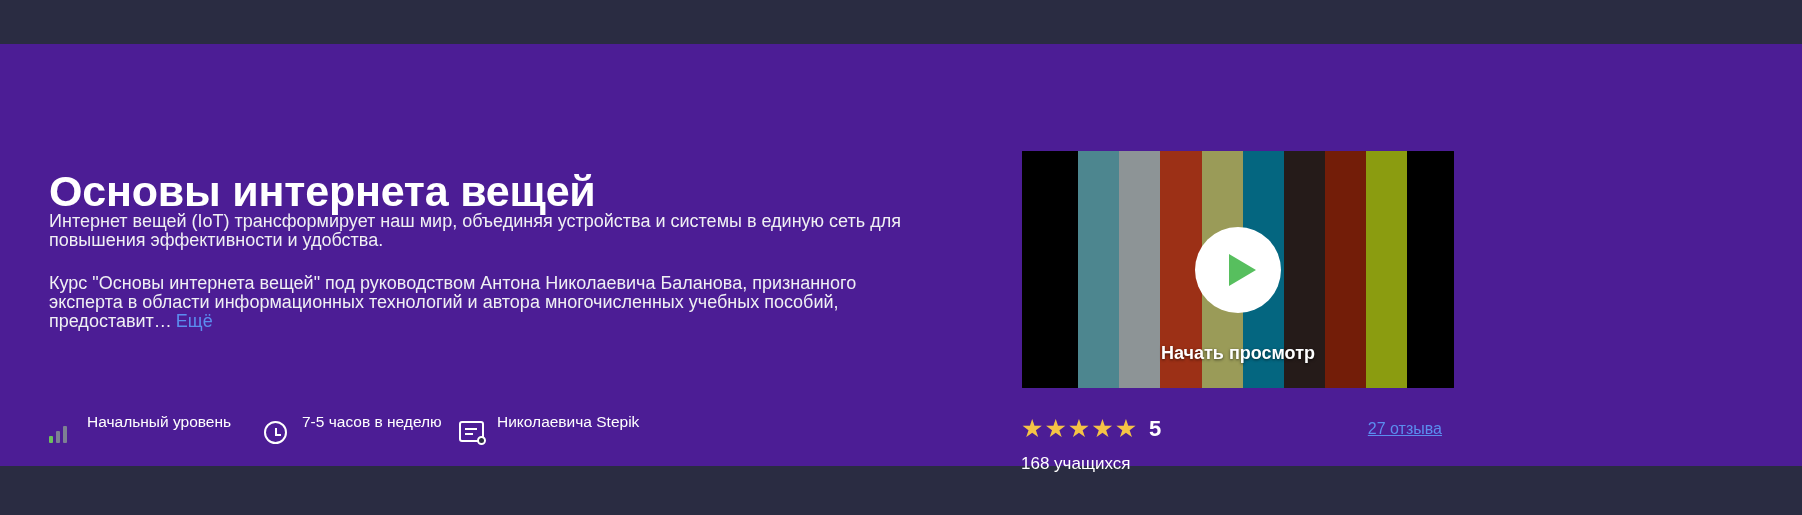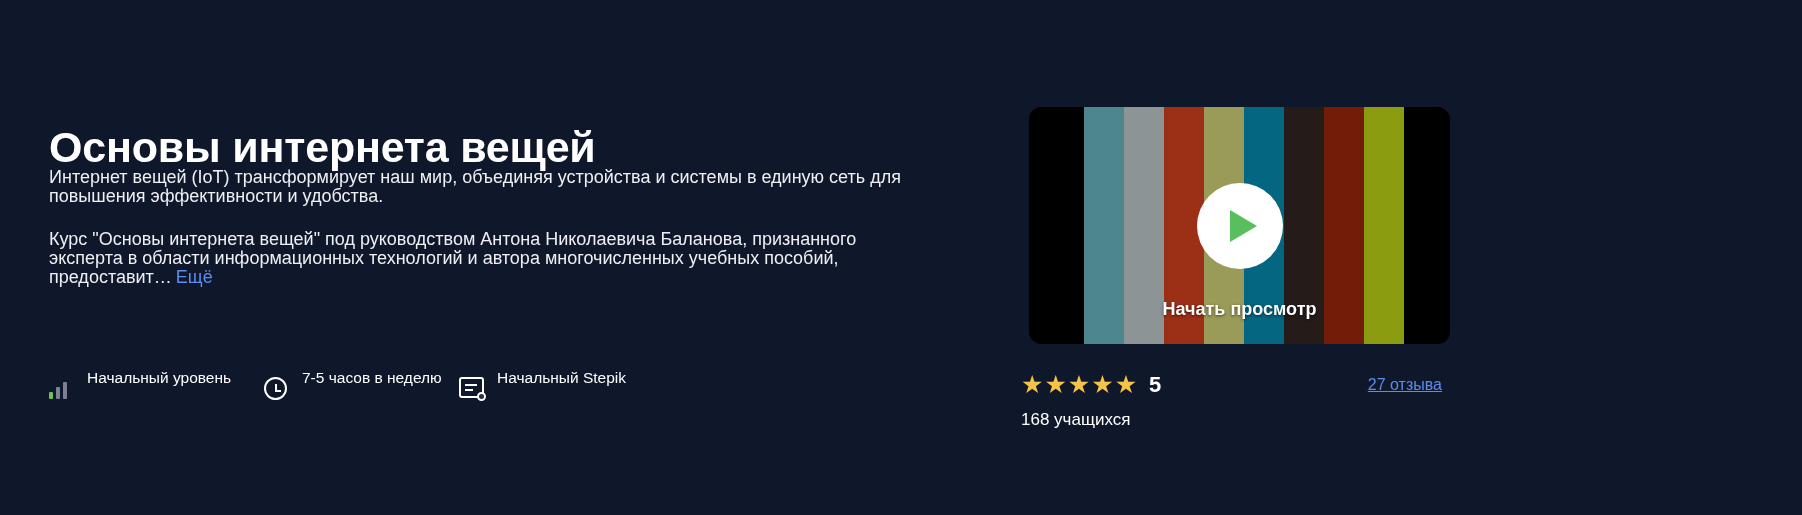--- a/index.html
+++ b/index.html
@@ -9,22 +9,23 @@
   body {
     width: 1802px;
     height: 515px;
     background: #2a2c42;
     font-family: "Liberation Sans", sans-serif;
     overflow: hidden;
   }
   .page {
     position: relative;
     width: 1802px;
-    height: 515px;
-    background: #0f172a;
+    height: 422px;
+    background: #4c1d95;
+    margin-top: 44px;
   }
 
   
   .left-col {
     position: absolute;
     left: 49px;
     top: 0;
     width: 930px;
   }
   .course-title {
@@ -161,28 +162,29 @@
 
   
   .right-col {
     position: absolute;
     left: 1021px;
     top: 0;
     width: 421px;
   }
   .video-card {
     position: absolute;
-    left: 8px;
+    left: 1px;
     top: 107px;
     width: 421px;
     height: 237px;
-    border-radius: 13px;
+    border-radius: 1px;
     overflow: hidden;
     background: #000;
     cursor: pointer;
+    padding-left: 11px;
   }
   .bars-bg {
     position: absolute;
     inset: 0;
     display: flex;
   }
   .bars-bg span { display: block; height: 100%; }
   .play-btn {
     position: absolute;
     left: 50%;
@@ -291,21 +293,21 @@
         <div class="meta-label">7-5 часов в неделю</div>
       </div>
 
       <div class="meta-item i2">
         <div class="meta-icon">
           <div class="cert">
               <span class="ln a"></span>
               <span class="ln b"></span>
             </div>
         </div>
-        <div class="meta-label">Начальный Stepik</div>
+        <div class="meta-label">Николаевича Stepik</div>
       </div>
 
     </div>
   </div>
 
   <div class="right-col">
 
     <div class="video-card">
       <div class="bars-bg" id="bars-bg">
           <span style="background: rgb(0, 0, 0); width: 13.0641%;"></span>

